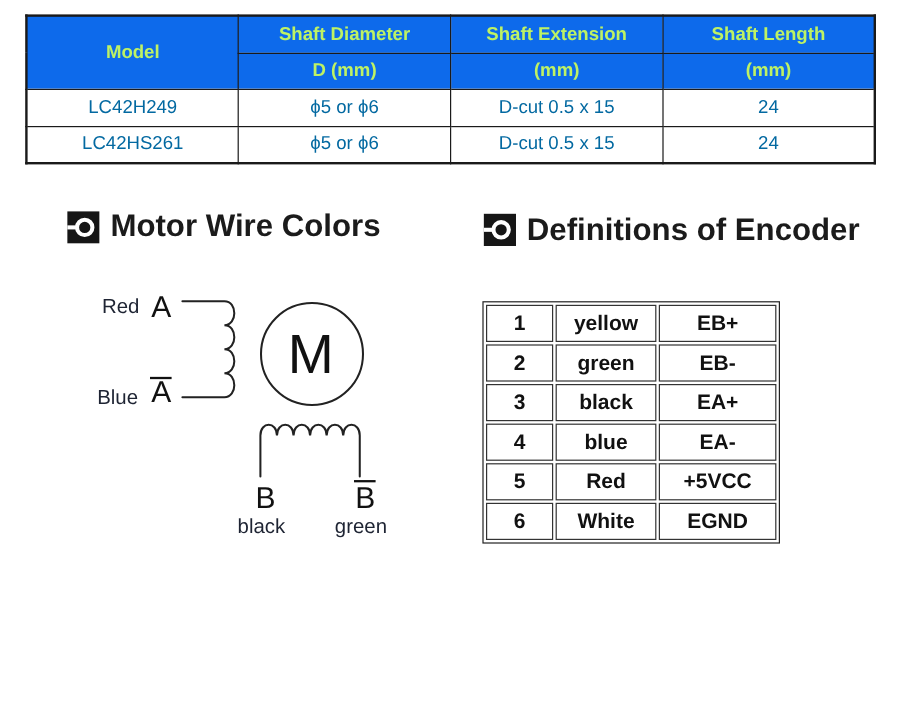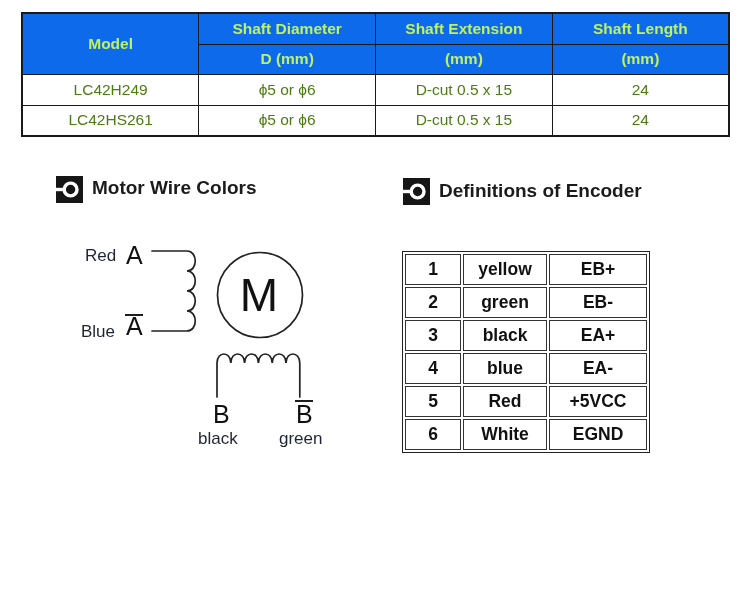--- a/index.html
+++ b/index.html
@@ -7,24 +7,24 @@
   html,body { margin:0; padding:0; background:#fff; }
   body { width:750px; height:596px; font-family:"Liberation Sans", sans-serif; color:var(--ink); }
   .page { position:relative; width:750px; height:596px; overflow:hidden; background:#fff; }
 
   
   .spec-table { position:absolute; left:21px; top:12px; width:709px; border-collapse:collapse; table-layout:fixed; border:2.4px solid var(--line); }
   .spec-table th, .spec-table td { border:1.7px solid var(--line); text-align:center; vertical-align:middle; padding:0 4px; }
   .spec-table thead th { background:var(--header-blue); color:#bef264; font-weight:600; font-size:15.5px; }
   .spec-table thead tr.h-top th { height:31px; }
   .spec-table thead tr.h-sub th { height:30px; }
-  .spec-table tbody td { height:31px; font-size:15.5px; font-weight:400; color:#4d7c0f; background:#fff; }
+  .spec-table tbody td { height:31px; font-size:15.5px; font-weight:400; color:#0369a1; background:#fff; }
 
   
-  .section-heading { position:absolute; display:flex; align-items:flex-start; gap:9px; font-size:19px; font-weight:600; color:#1b1b1b; line-height:26px; }
+  .section-heading { position:absolute; display:flex; align-items:flex-start; gap:9px; font-size:26px; font-weight:600; color:#1b1b1b; line-height:26px; }
   .heading-motor { left:56px; top:175px; }
   .heading-encoder { left:403px; top:177px;align-items:center; }
   .bullet-icon { width:27px; height:27px; flex:0 0 auto; margin-top:1px; }
 
   
   .diagram { position:absolute; left:50px; top:240px; width:280px; height:215px; }
 
   
   .encoder-table { position:absolute; left:402px; top:251px; border-collapse:separate; border-spacing:2.5px; border:1.8px solid #222; background:#fff; }
   .encoder-table td { border:1.4px solid #333; text-align:center; vertical-align:middle; height:31px; font-size:17.5px; font-weight:600; color:#111; padding:0 4px; }

